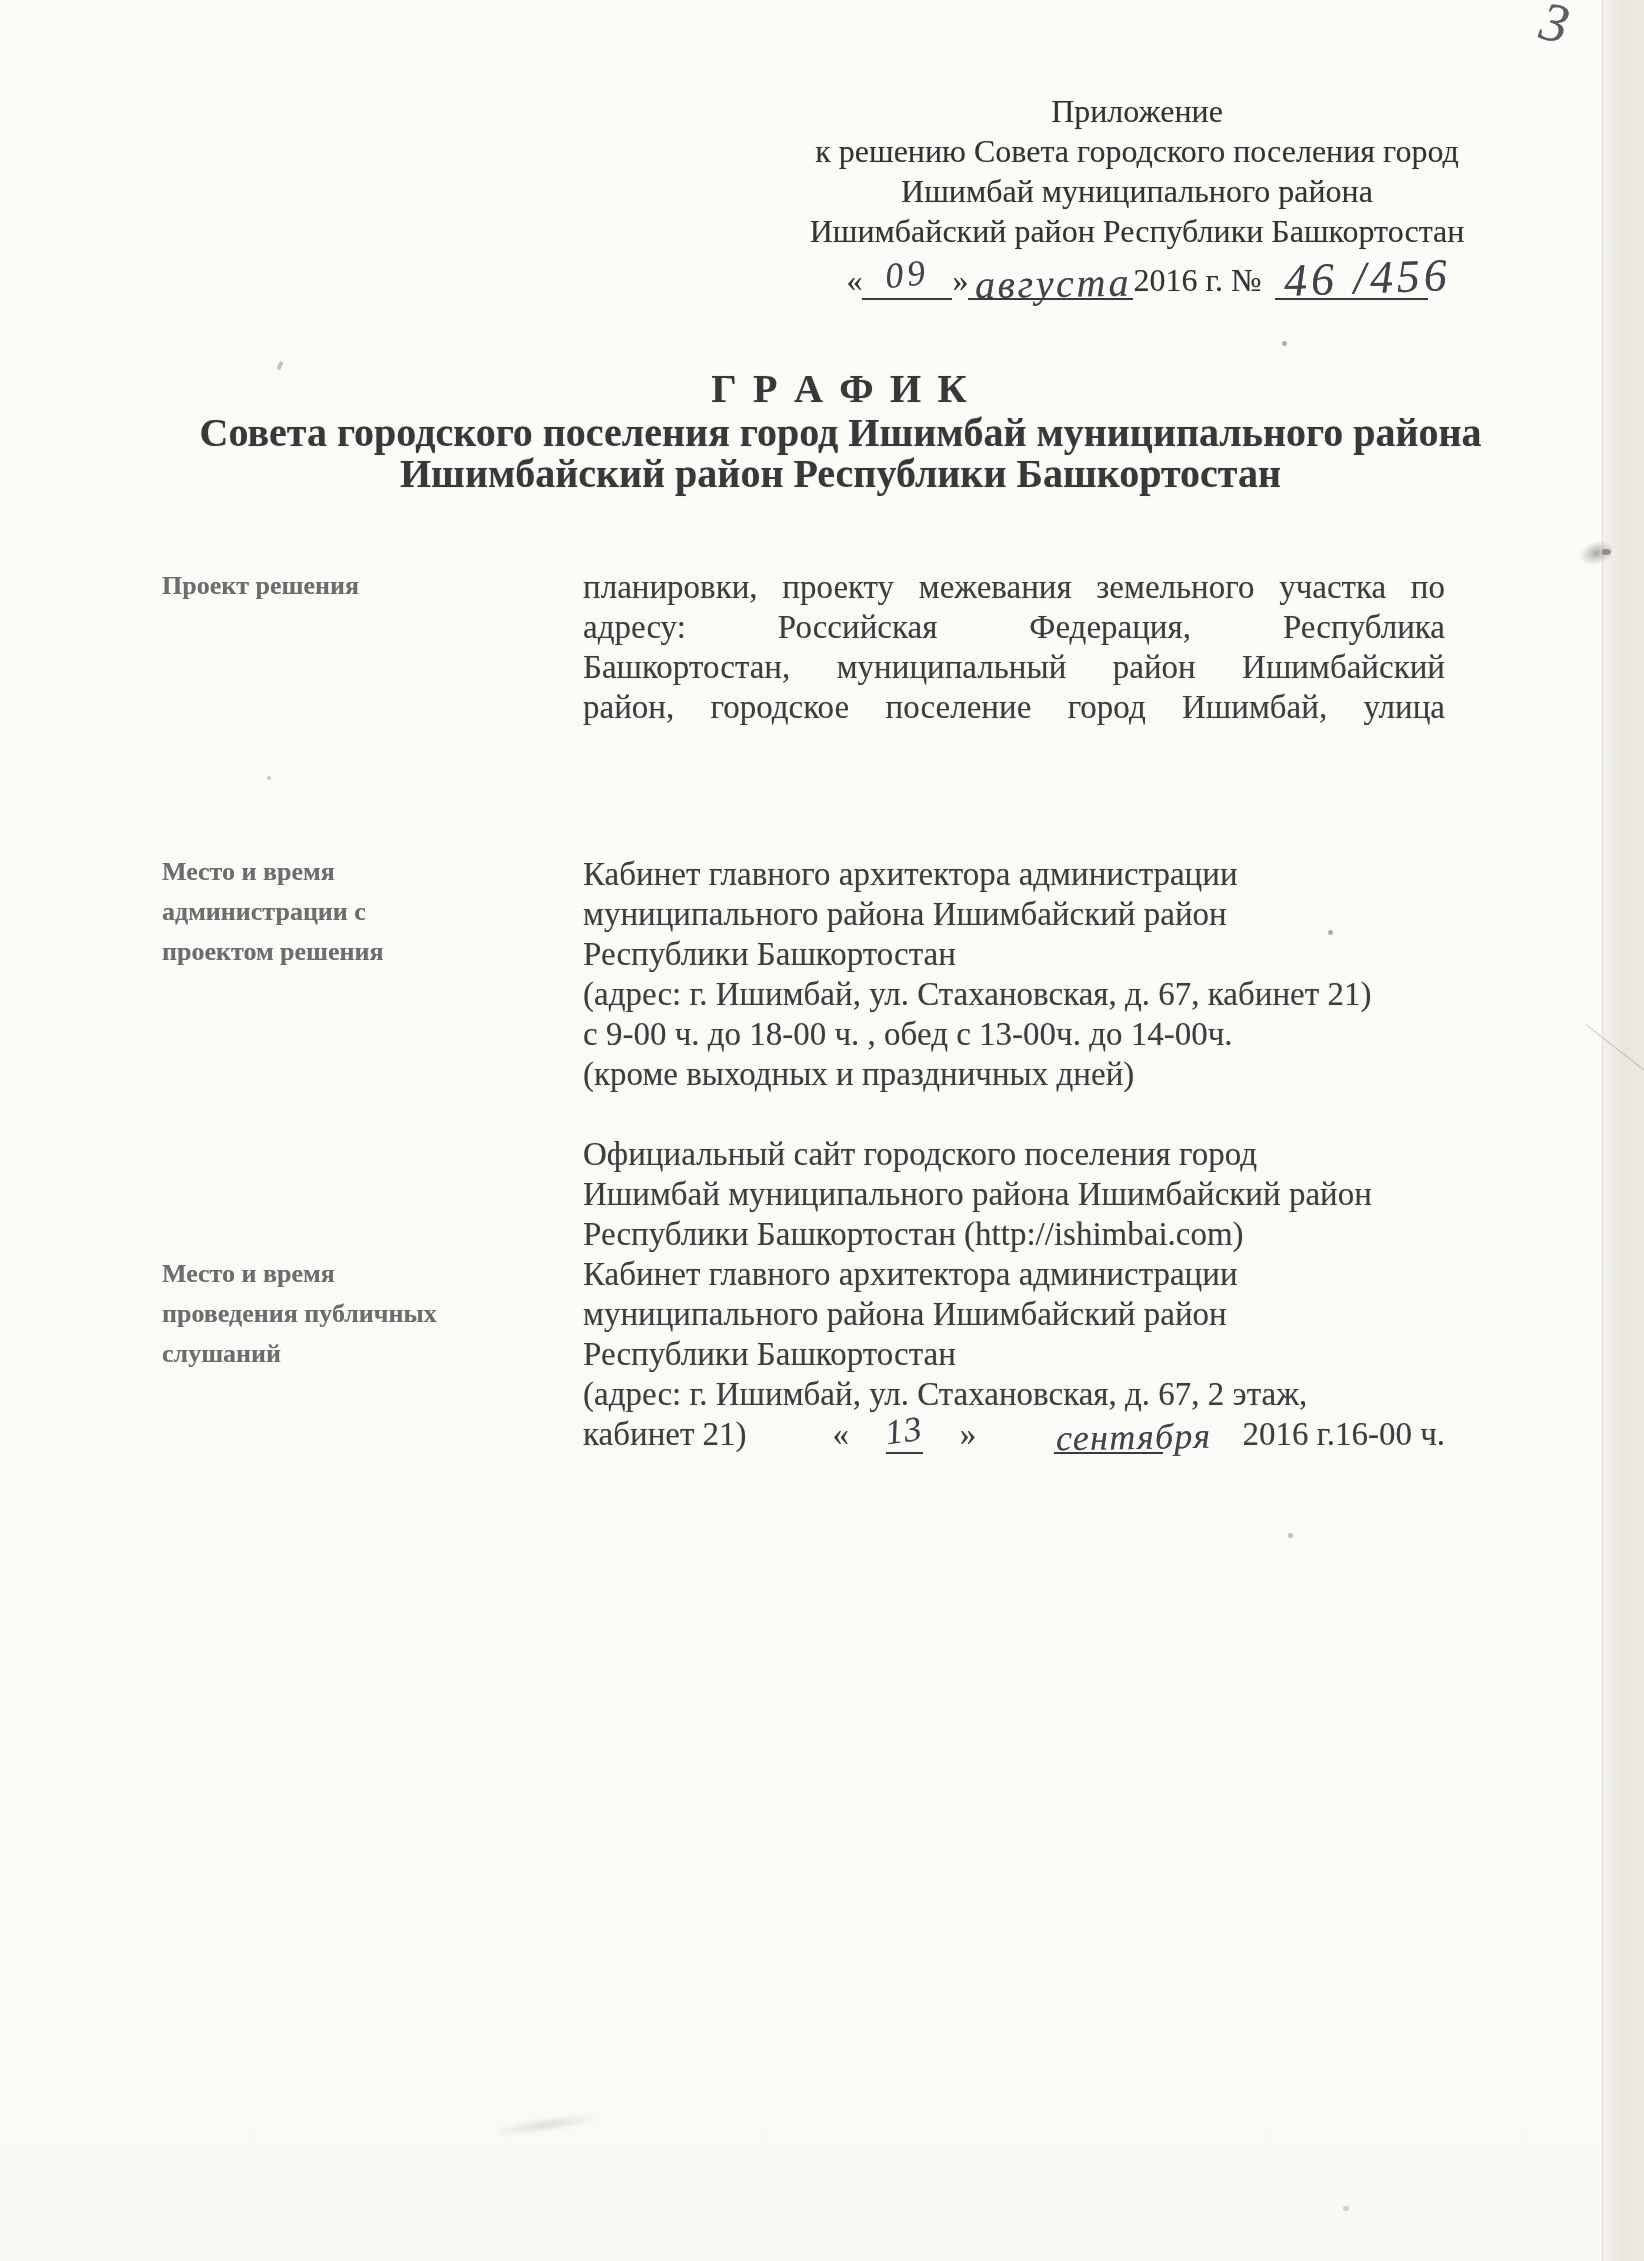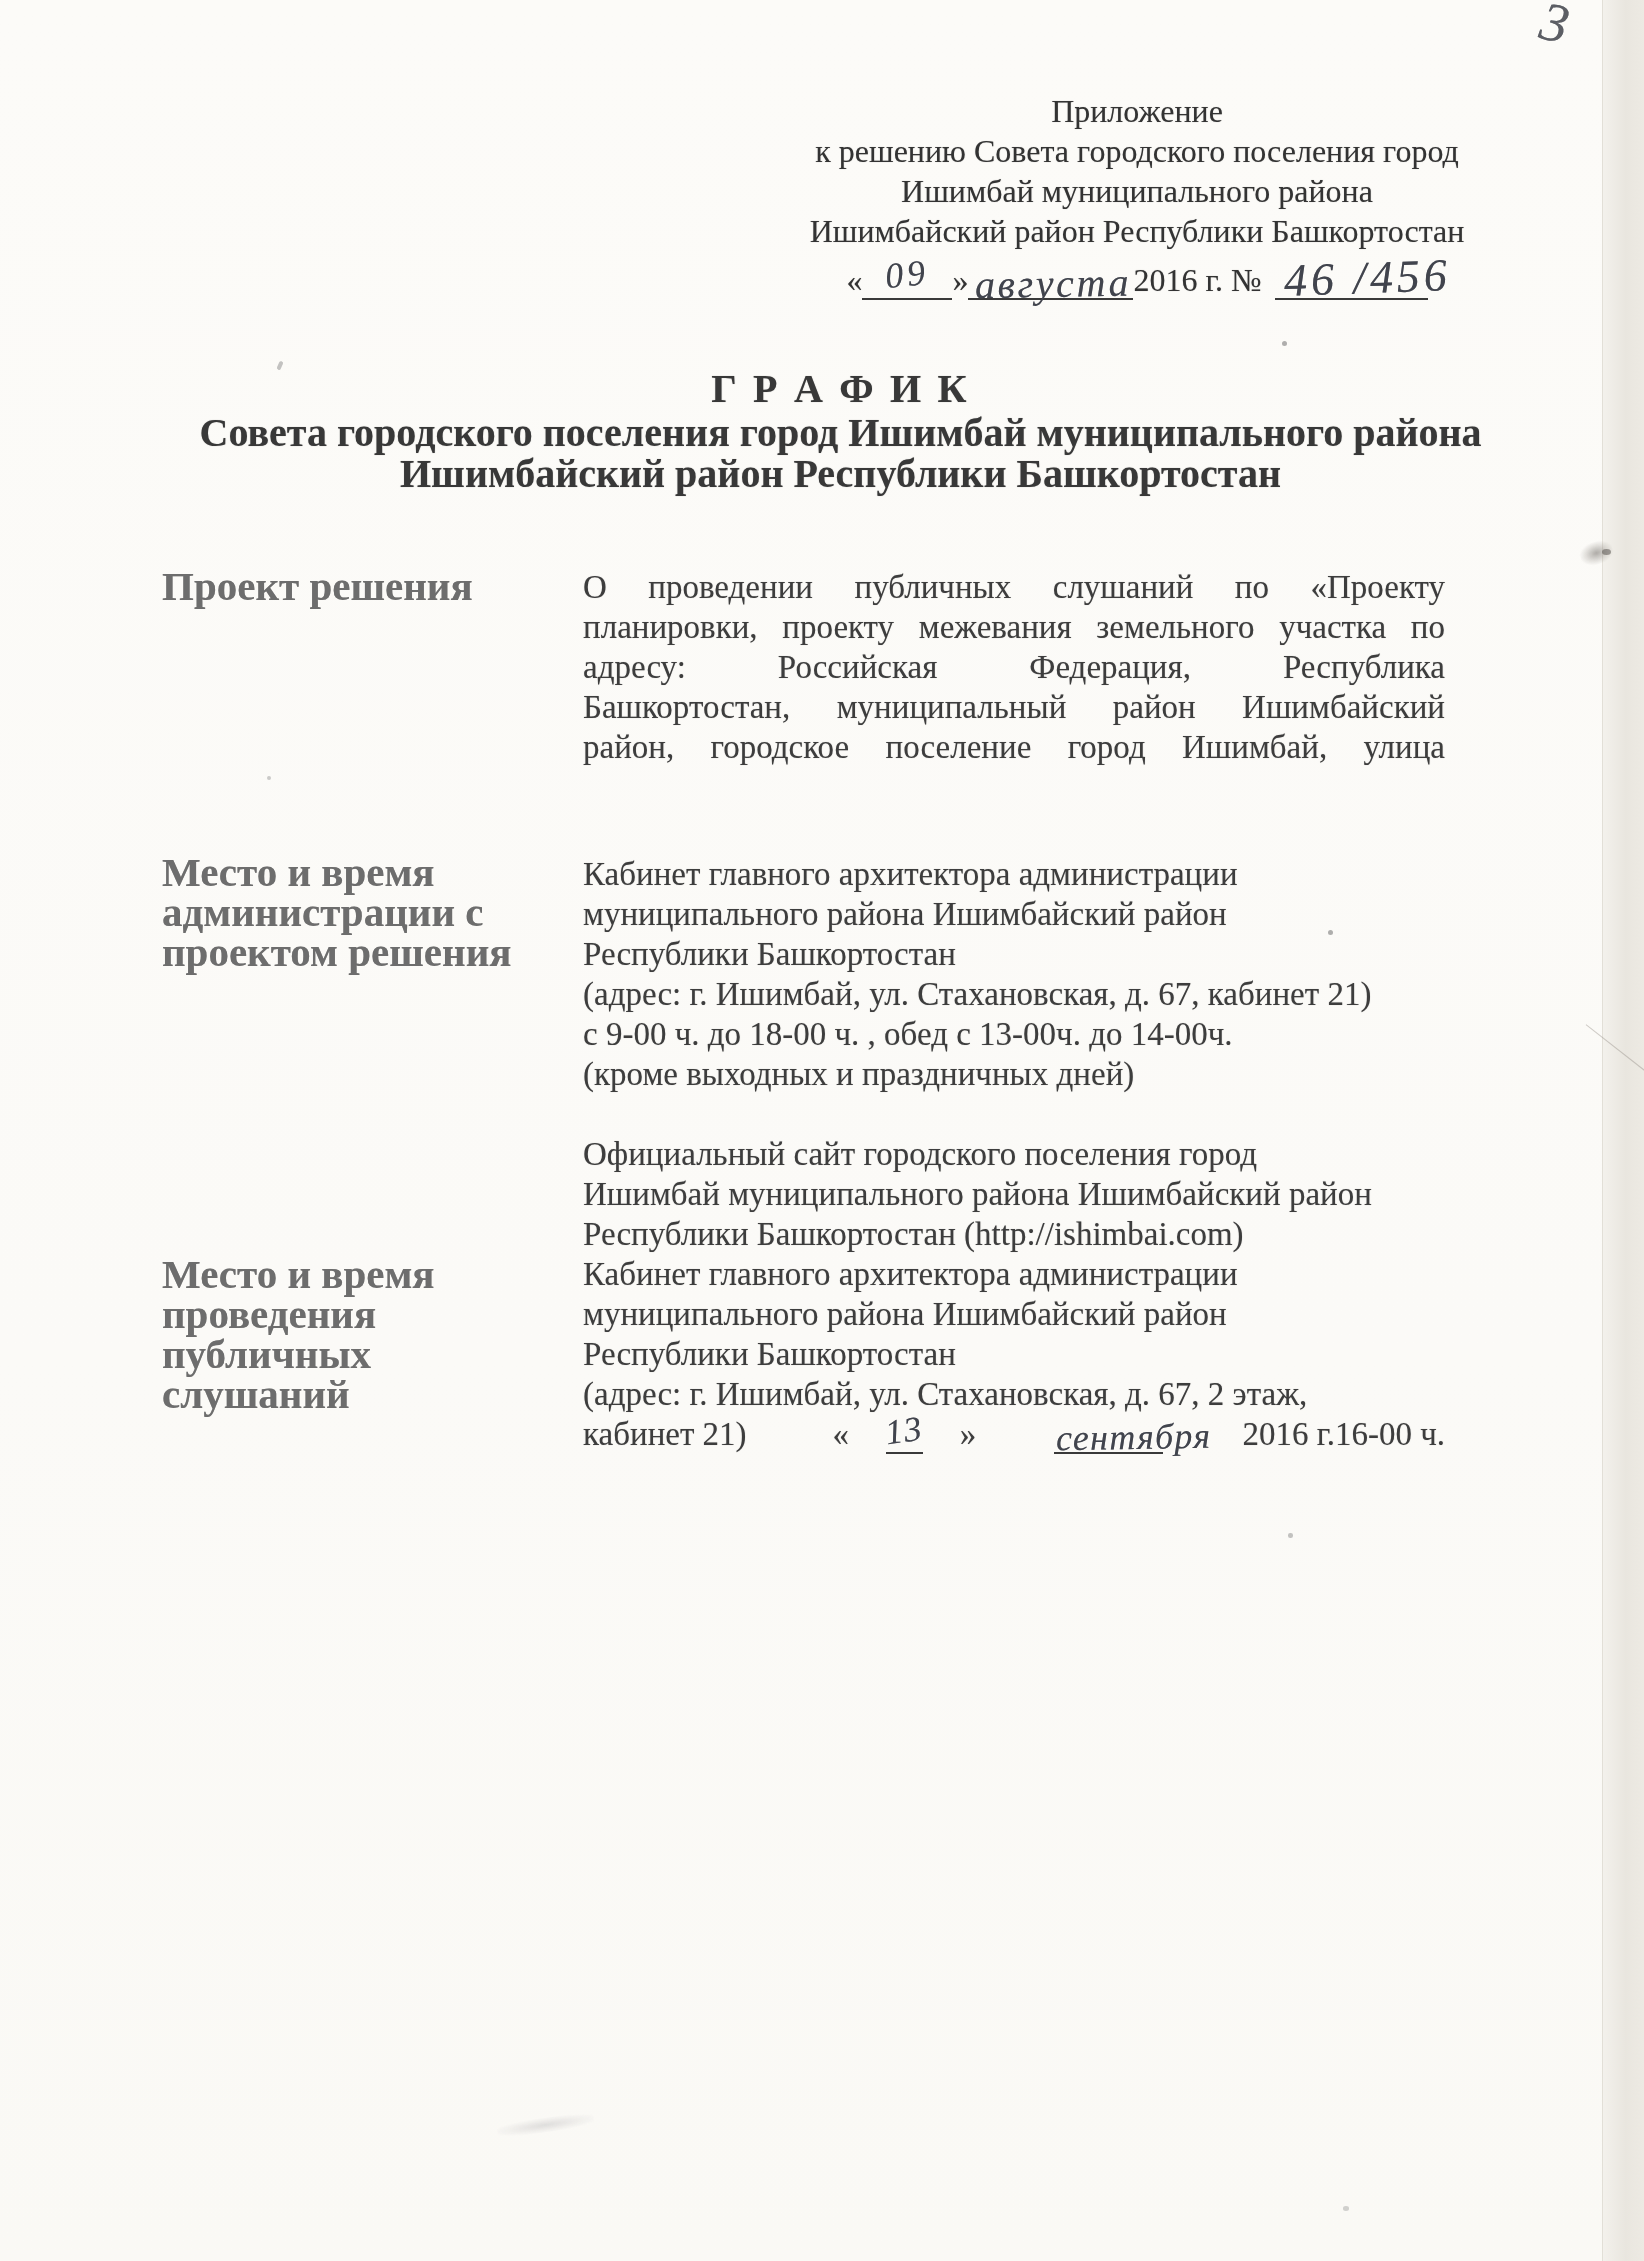--- a/index.html
+++ b/index.html
@@ -82,21 +82,21 @@
     font-weight: bold;
     font-size: 40px; line-height: 41px;
     color: #383838;
     text-shadow: 0 0 1px rgba(40,40,40,.4);
   }
   .title-main { letter-spacing: 3.2px; margin-bottom: 2.6px; }
   .col-label {
     position: absolute;
     left: 162px; width: 425px;
     font-weight: bold;
-    font-size: 41px; line-height: 40px;
+    font-size: 26px; line-height: 40px;
     color: #6d6d6d;
     text-shadow: 0 0 0.6px rgba(100,100,100,.45);
   }
   .col-content {
     position: absolute;
     left: 583px; width: 862px;
     font-size: 33px; line-height: 40px;
     color: #3d3d3d;
     text-shadow: 0 0 1px rgba(50,50,50,.32);
   }
@@ -189,21 +189,20 @@
   </div>
 
   <div class="title-block">
     <div class="title-main">Г Р А Ф И К</div>
     <div>Совета городского поселения город Ишимбай  муниципального района</div>
     <div>Ишимбайский район Республики Башкортостан</div>
   </div>
 
   <div class="col-label" style="top:566px;">Проект решения</div>
   <div class="col-content" style="top:567px;">
-    <div class="jline">О проведении публичных слушаний по «Проекту</div>
     <div class="jline">планировки, проекту межевания земельного участка по</div>
     <div class="jline">адресу: Российская Федерация, Республика</div>
     <div class="jline">Башкортостан, муниципальный район Ишимбайский</div>
     <div class="jline">район, городское поселение город Ишимбай, улица</div>
   </div>
 
   <div class="col-label" style="top:852px;">
     <div>Место и время</div>
     <div>администрации с</div>
     <div>проектом решения</div>

